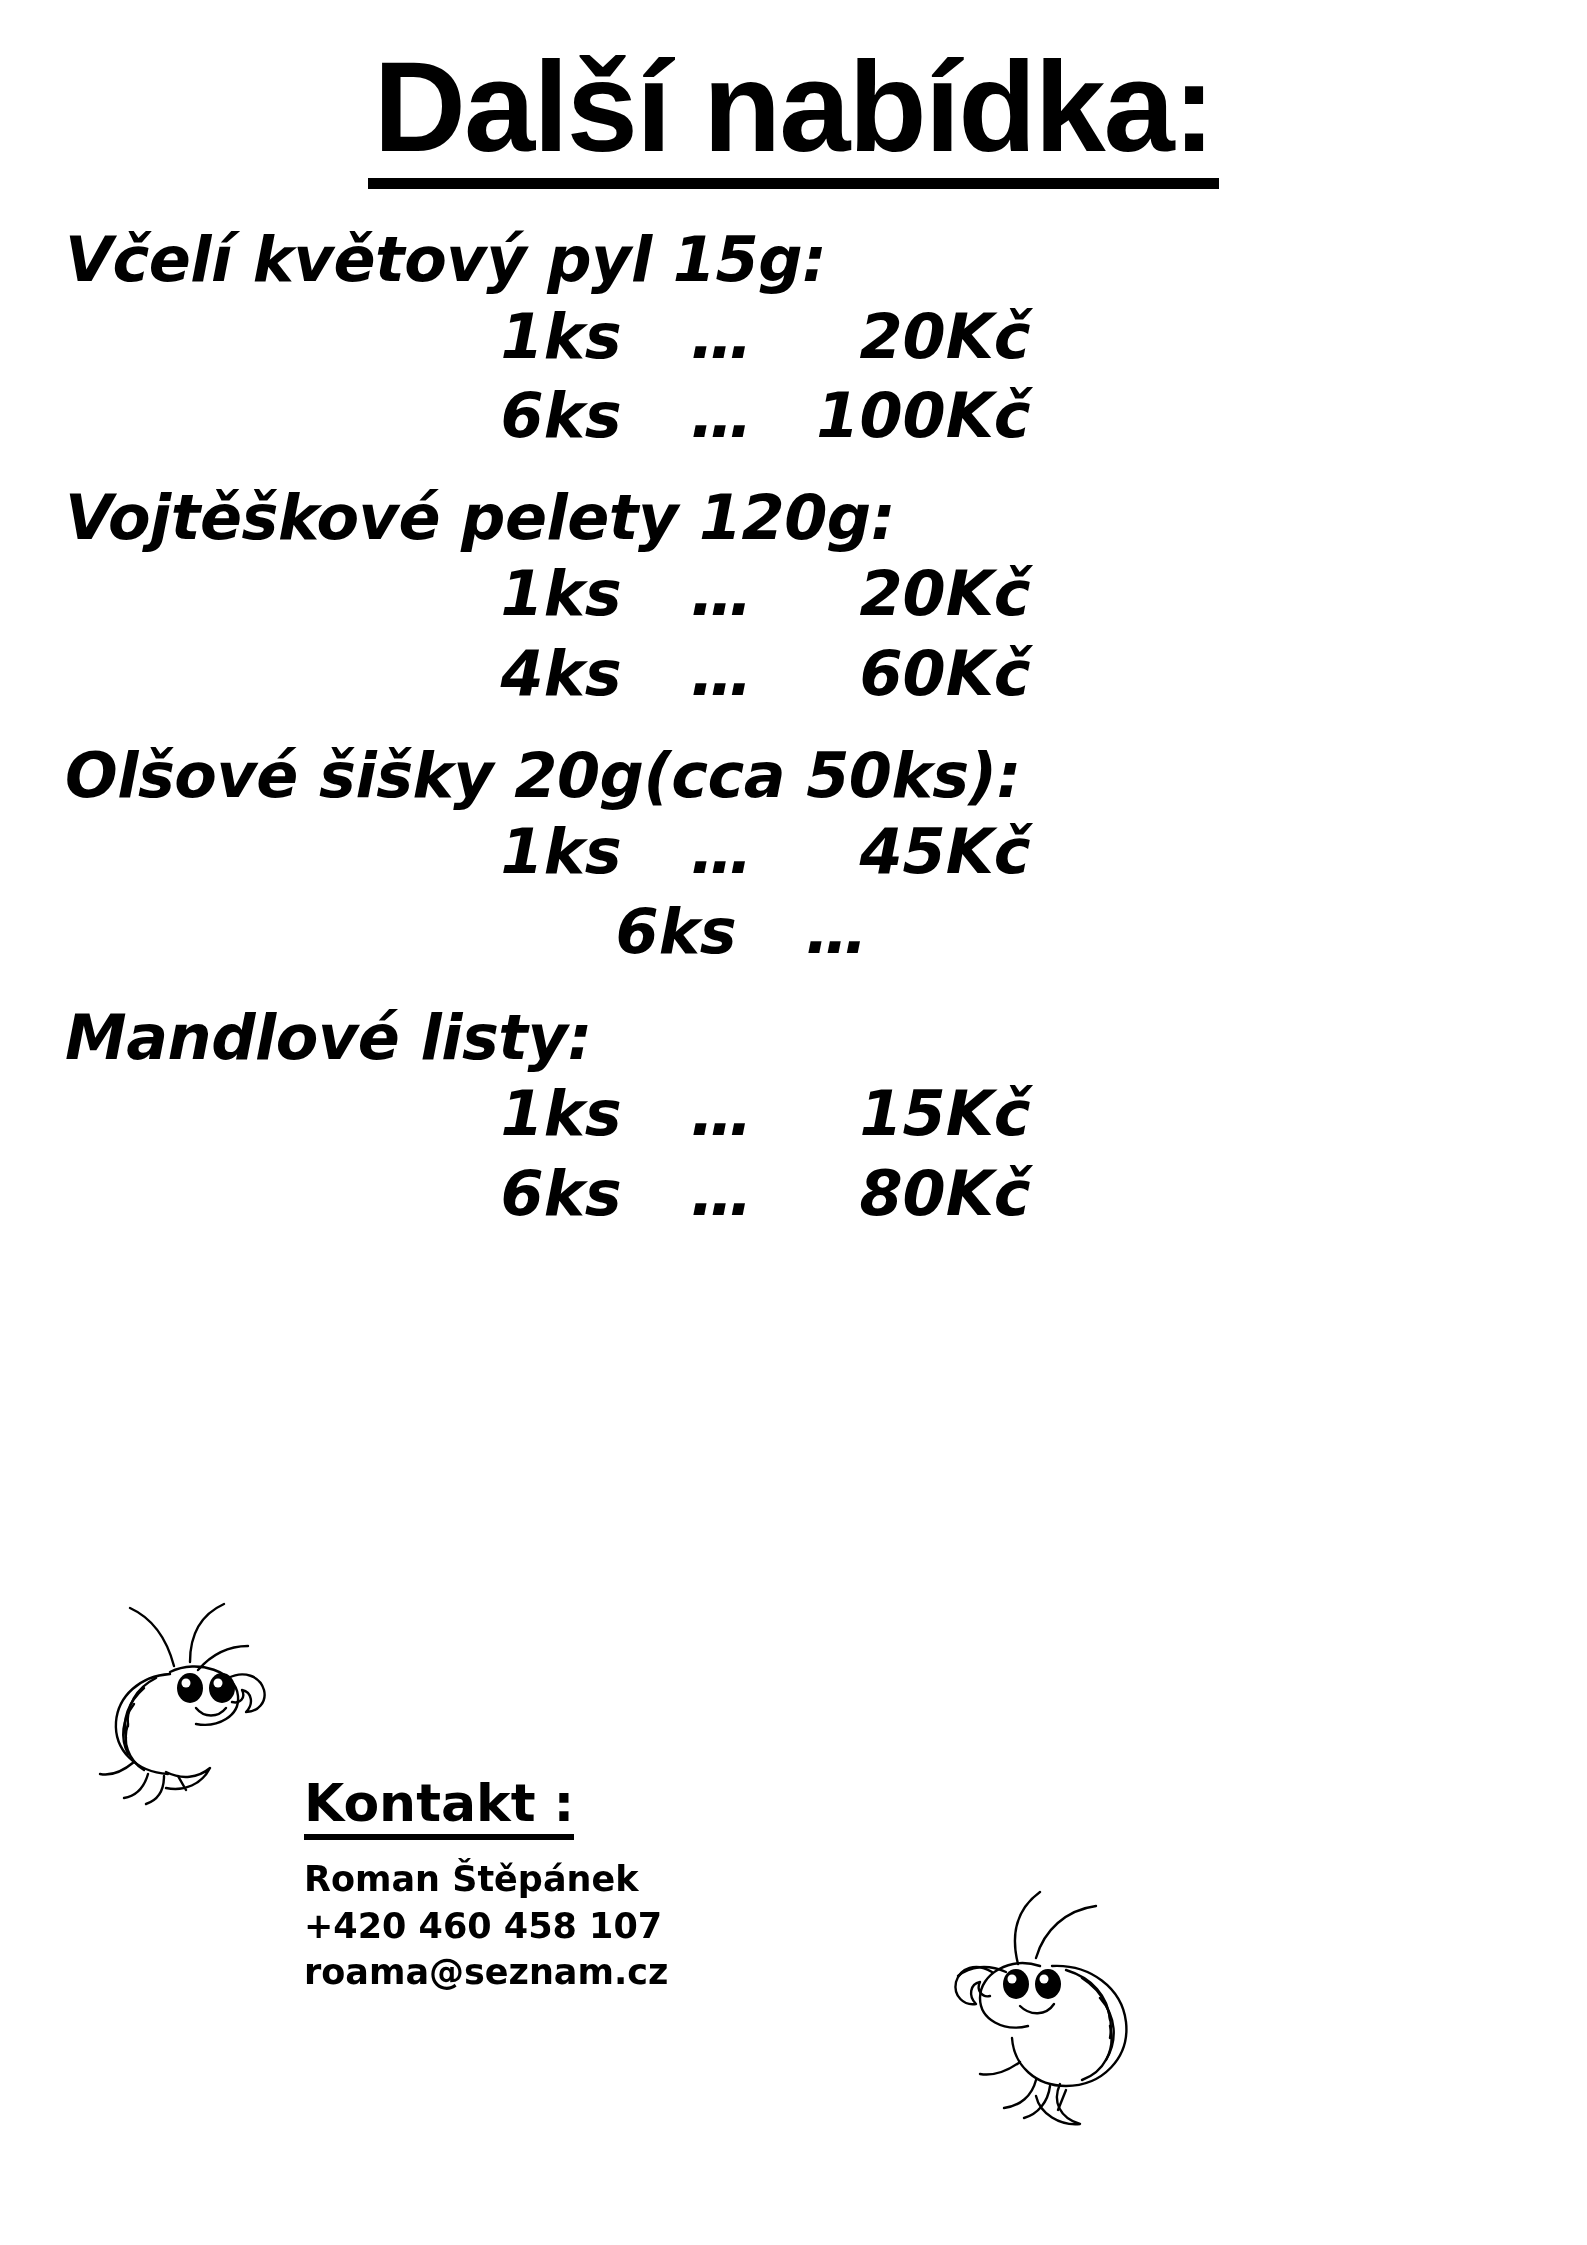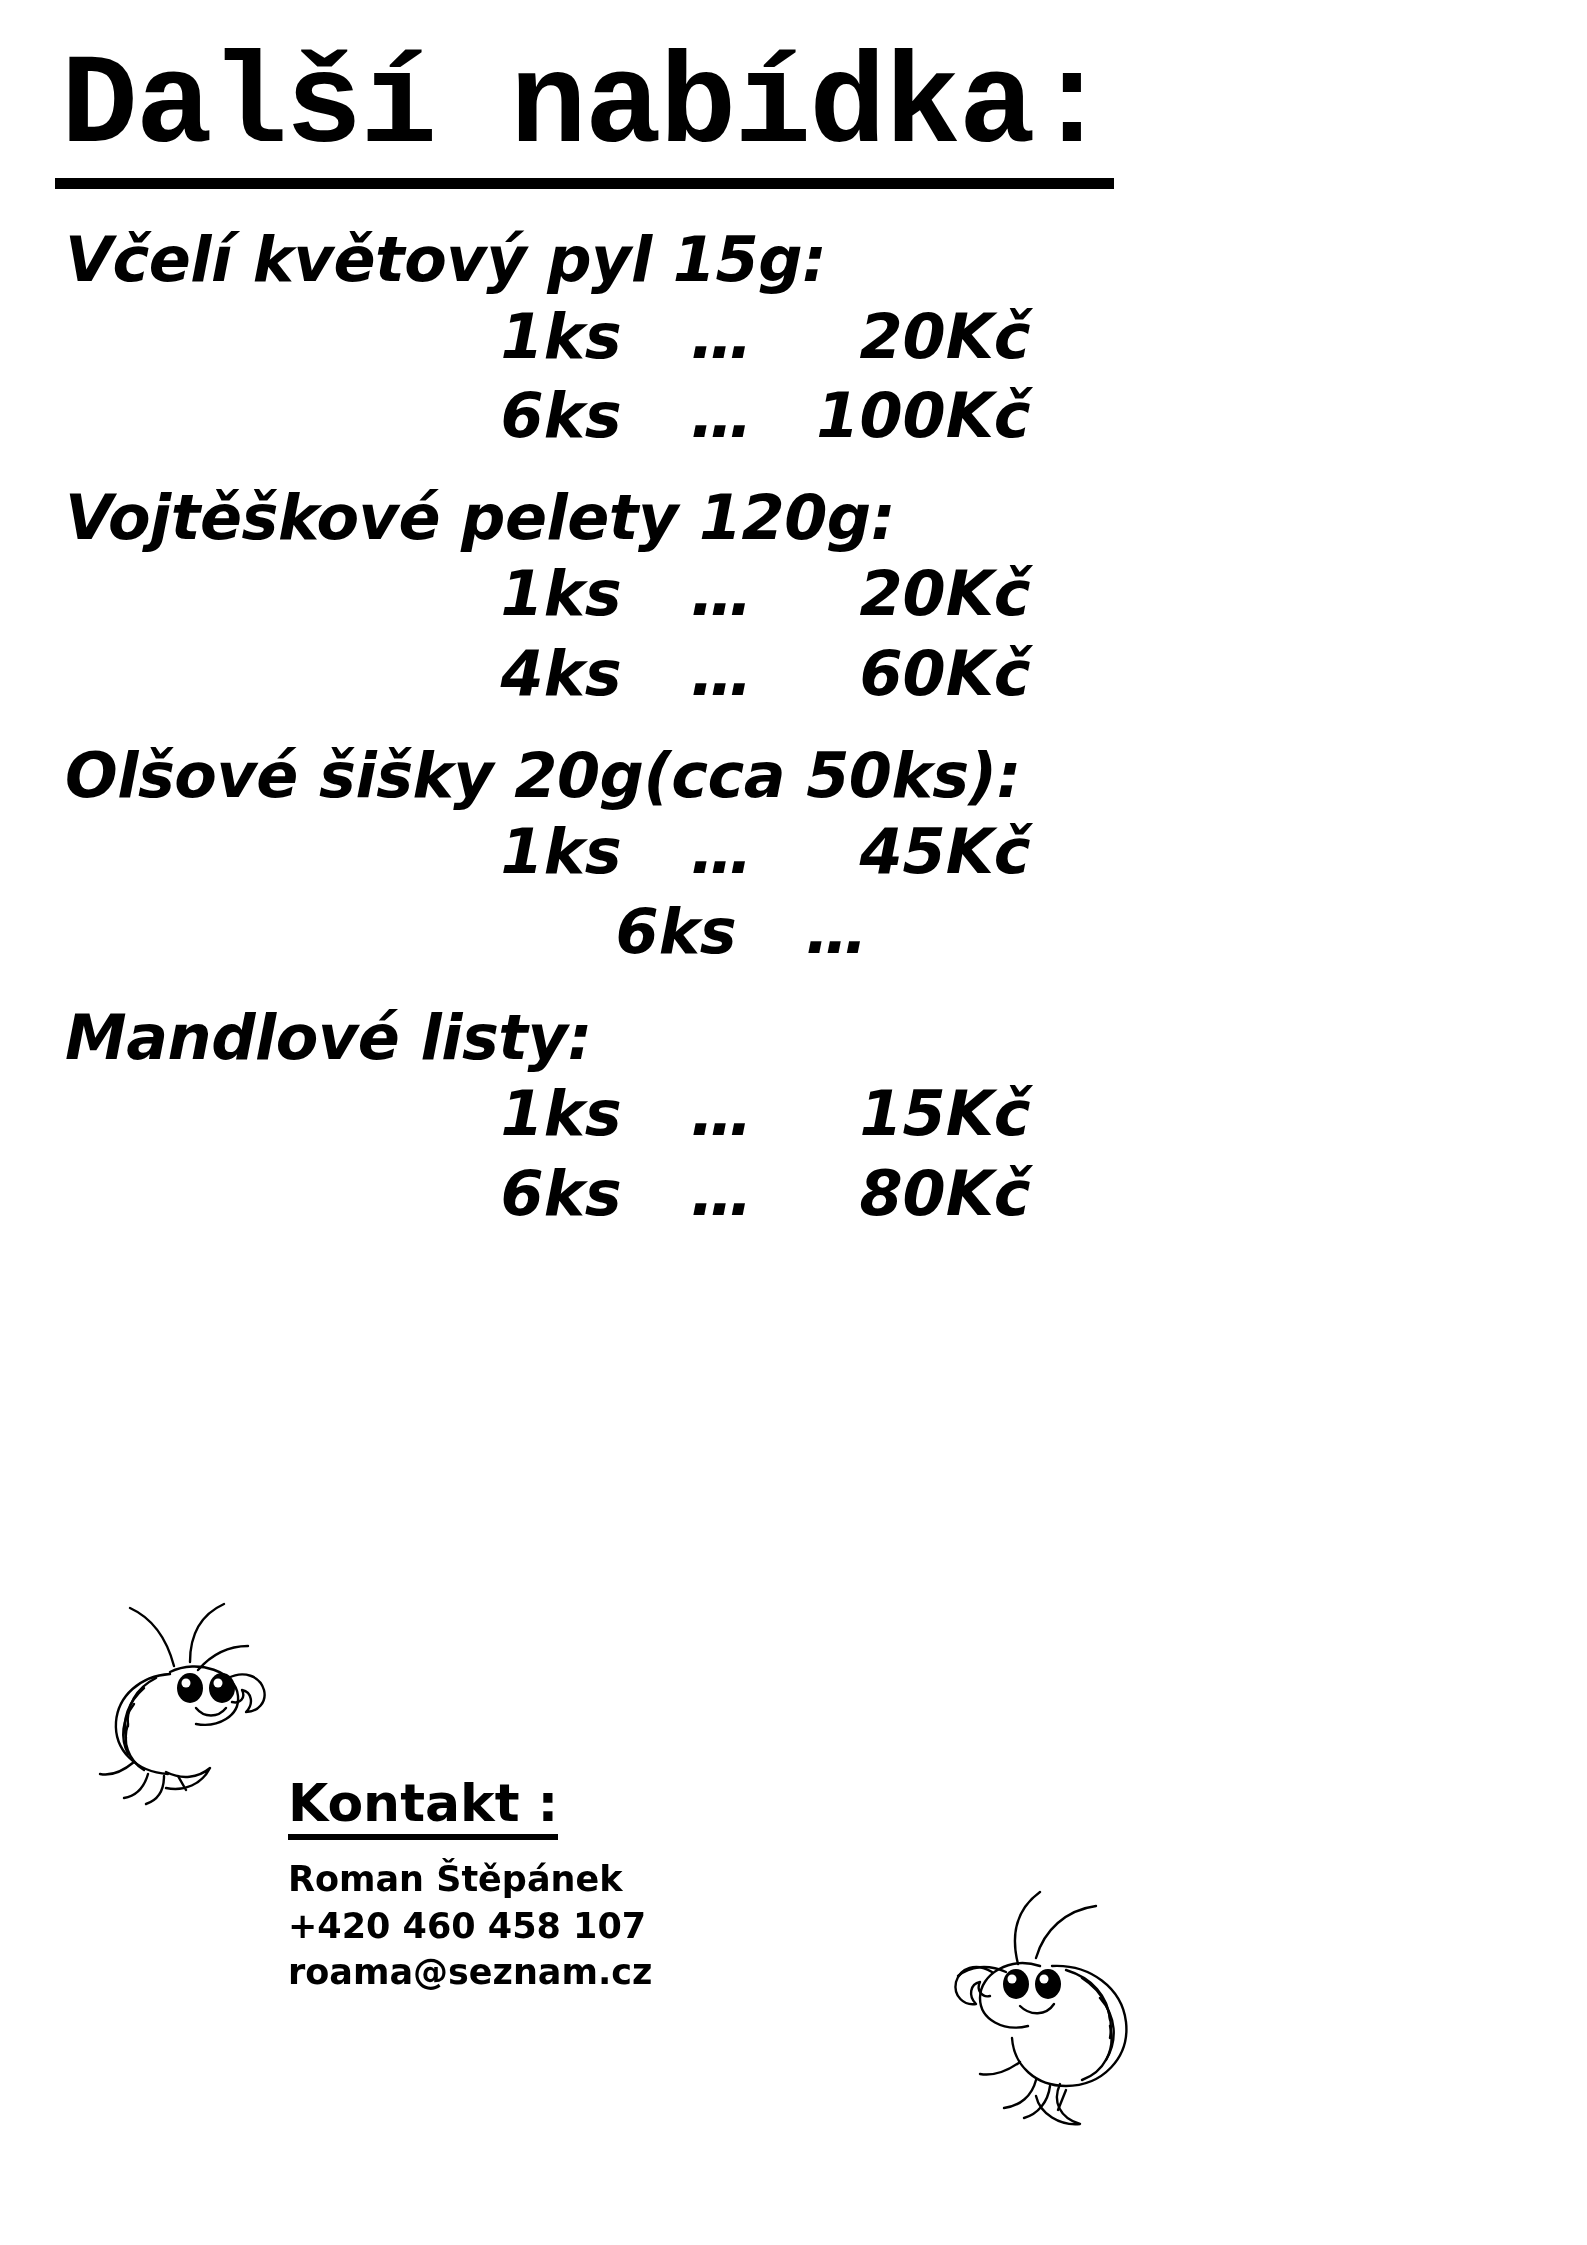--- a/index.html
+++ b/index.html
@@ -18,21 +18,22 @@
 
   .poster {
     position: absolute;
     inset: 0;
     padding: 30px 55px 0 55px;
     box-sizing: border-box;
   }
 
   
   .title {
-    font-family: Liberation Mono, monospace;
+    text-align: center;
+    font-family: Liberation Sans, sans-serif;
     font-weight: 700;
     font-size: 128px;
     line-height: 1.05;
     letter-spacing: -2px;
     margin: 10px 0 10px 0;
     display: block;
   }
   .title-inner {
     display: inline-block;
     border-bottom: 11px solid #000;
@@ -78,21 +79,21 @@
     text-align: right;
   }
 
   
   .product.first { margin-top: 34px; }
   .product.last  { margin-top: 30px; }
 
   
   .contact {
     position: absolute;
-    left: 288px;
+    left: 304px;
     top: 1775px;
     width: 520px;
   }
   .contact-heading {
     font-weight: 700;
     font-size: 52px;
     line-height: 1.1;
     display: inline-block;
     border-bottom: 6px solid #000;
     padding-bottom: 2px;

